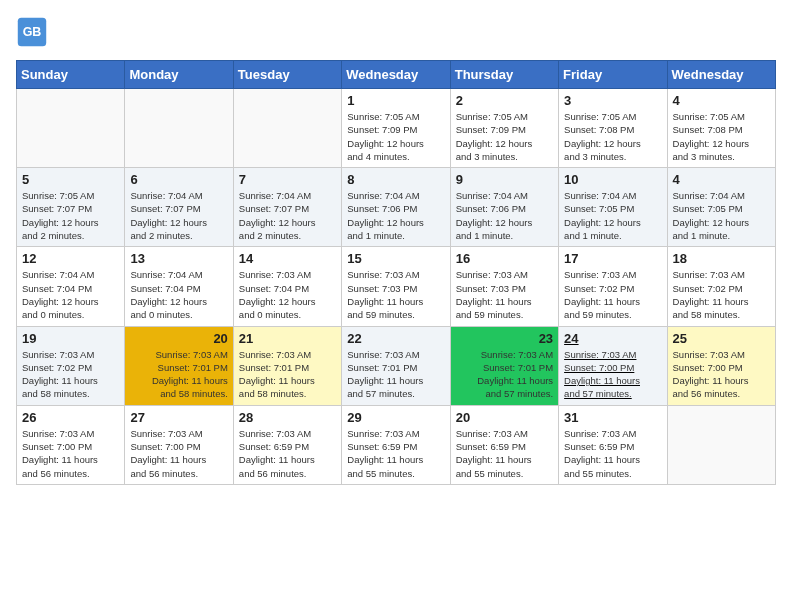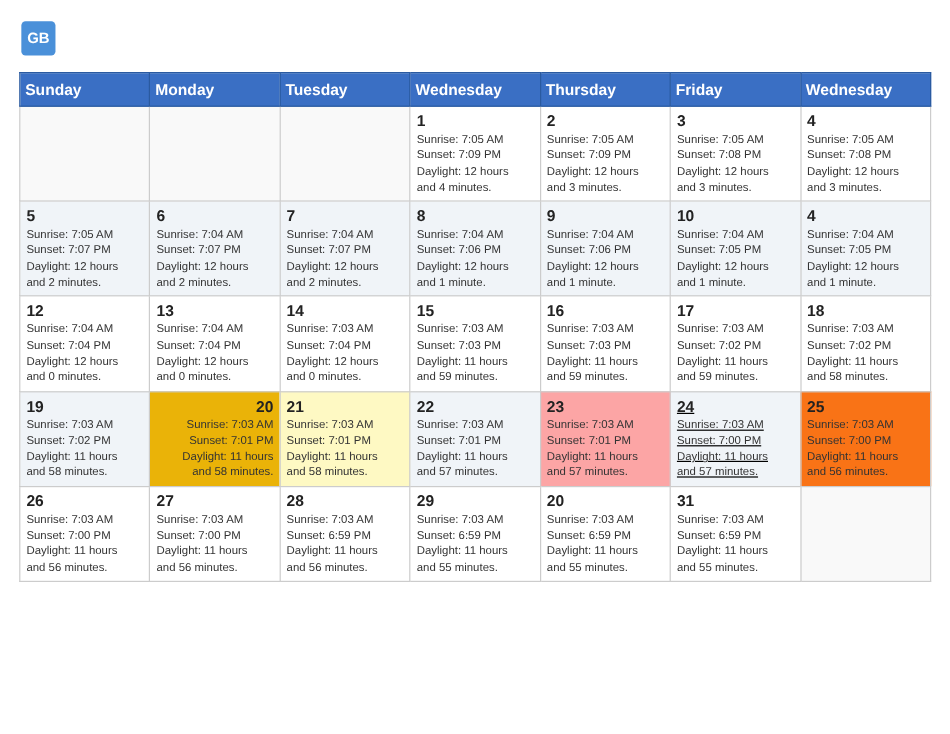--- a/index.html
+++ b/index.html
@@ -269,35 +269,35 @@
 Daylight: 11 hours
 and 58 minutes.</div>
         </td>
         <td style="background: rgb(240, 244, 248);">
           <div class="day-number">22</div>
           <div class="day-info" style="white-space: pre-line;">Sunrise: 7:03 AM
 Sunset: 7:01 PM
 Daylight: 11 hours
 and 57 minutes.</div>
         </td>
-        <td style="background: #fca5a5;">
+        <td style="background: #22c55e; text-align: right;">
           <div class="day-number">23</div>
           <div class="day-info" style="white-space: pre-line;">Sunrise: 7:03 AM
 Sunset: 7:01 PM
 Daylight: 11 hours
 and 57 minutes.</div>
         </td>
         <td style="background: rgb(240, 244, 248); text-decoration: underline;">
           <div class="day-number">24</div>
           <div class="day-info" style="white-space: pre-line;">Sunrise: 7:03 AM
 Sunset: 7:00 PM
 Daylight: 11 hours
 and 57 minutes.</div>
         </td>
-        <td style="background: #f97316;">
+        <td style="background: #fef9c3;">
           <div class="day-number">25</div>
           <div class="day-info" style="white-space: pre-line;">Sunrise: 7:03 AM
 Sunset: 7:00 PM
 Daylight: 11 hours
 and 56 minutes.</div>
         </td>
       </tr>
       <tr>
         <td>
           <div class="day-number">26</div>

